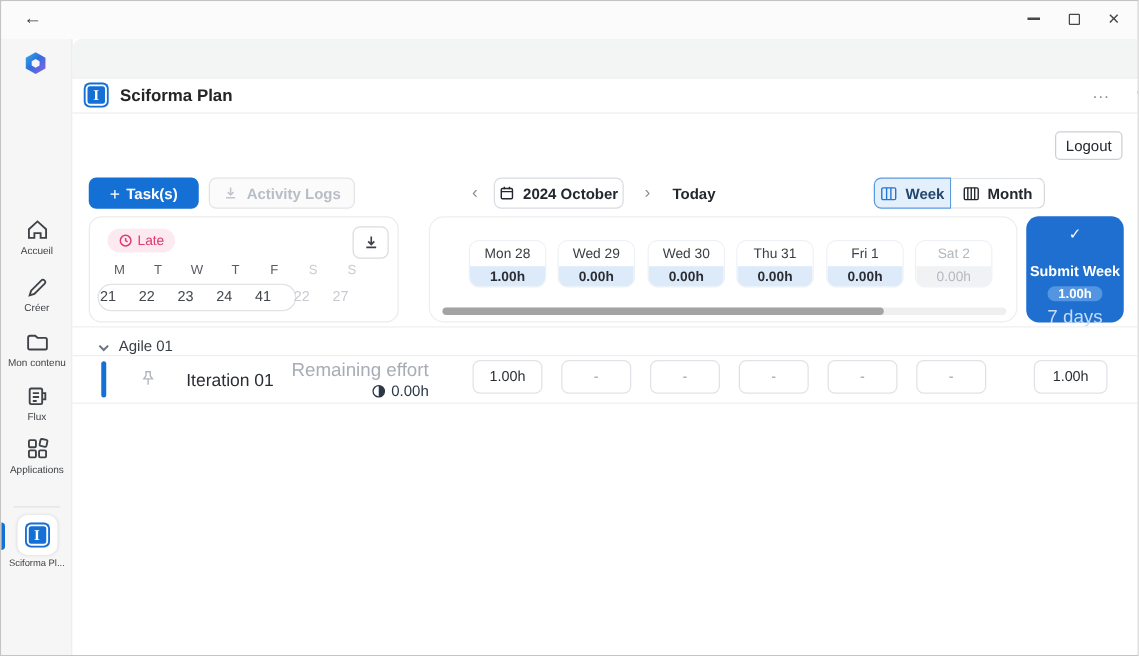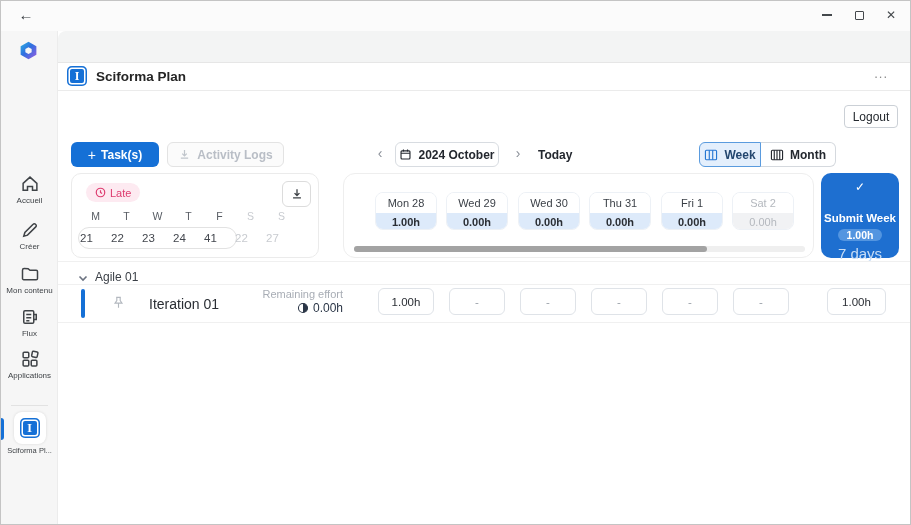--- a/index.html
+++ b/index.html
@@ -100,21 +100,21 @@
   .row-line { position:absolute; left:57px; width:854px; height:1px; background:#f0f0f0; }
   .group-row { position:absolute; left:57px; top:261px; width:854px; height:22px; display:flex; align-items:flex-end; cursor:pointer; }
   .group-row svg { width:12px; height:12px; stroke:#6b7280; fill:none; stroke-width:1.6; margin-left:19px; }
   .group-label { margin-left:6px; font-size:12px; color:#3a3f46; }
   .task-row { position:absolute; left:57px; top:284px; width:854px; height:37px; }
   .task-bar { position:absolute; left:23px; top:4px; width:4px; height:29px; background:#1570d6; border-radius:2px; }
   .pin-icon { position:absolute; left:53px; top:10px; width:15px; height:15px; }
   .pin-icon svg { width:15px; height:15px; stroke:#b3b8bf; fill:none; stroke-width:1.2; }
   .task-name { position:absolute; left:91px; top:11px; font-size:14px; color:#2a2e34; }
   .remaining { position:absolute; left:173px; top:3px; width:112px; text-align:right; }
-  .remaining-label { font-size:11px; color:#a8adb5; }
+  .remaining-label { font-size:15px; color:#a8adb5; }
   .remaining-value { margin-top:1px; font-size:12px; color:#2b3647; display:flex; align-items:center; justify-content:flex-end; gap:4px; }
   .remaining-value svg { width:12px; height:12px; }
   .cell { position:absolute; top:3px; width:56px; height:27px; background:#fff; border:1px solid #dfe3e8; border-radius:6px; display:flex; align-items:center; justify-content:center; font-size:11.5px; color:#2a2e34; cursor:text; }
   .cell.dash { color:#9aa0a8; }
   .cell.total { left:769px; width:59px; cursor:default; }
 </style>
 </head>
 <body>
 
 <div class="window">

